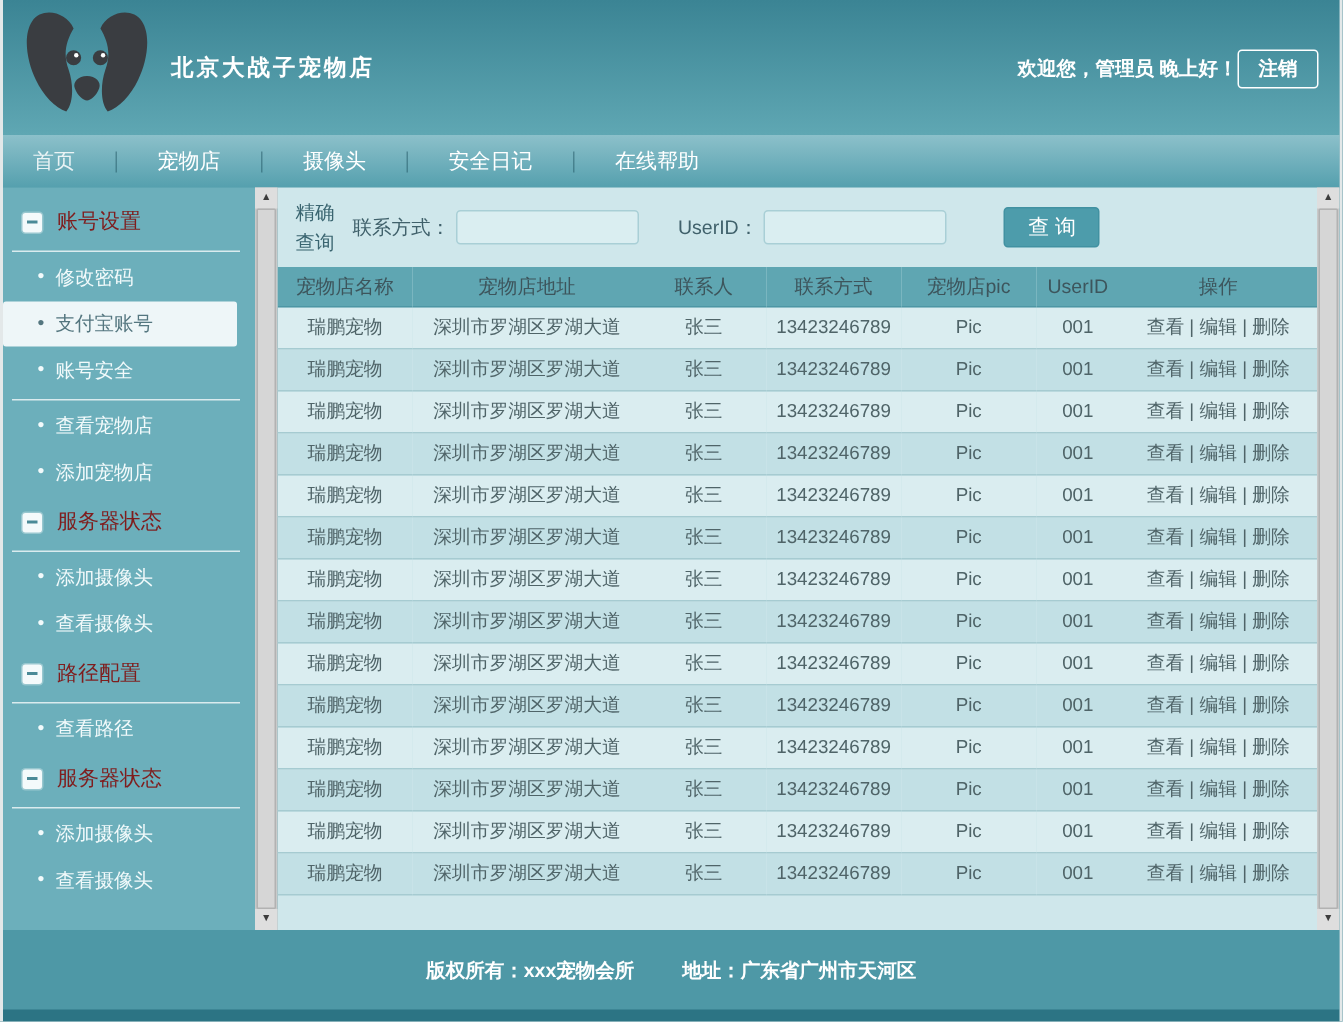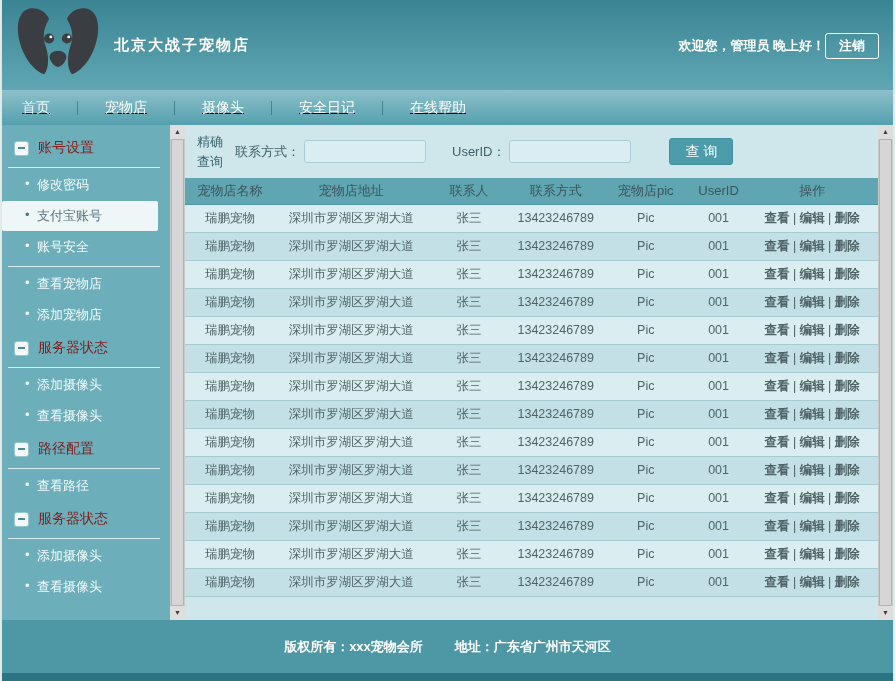--- a/index.html
+++ b/index.html
@@ -16,21 +16,21 @@
         background:linear-gradient(#3b8494,#5fa7b3); }
   .logo{ width:112px; height:90px; display:flex; align-items:center; justify-content:center; }
   .site-title{ color:#fff; font-size:15px; font-weight:600; letter-spacing:2px; }
   .hdr-right{ position:absolute; right:14px; top:33px; display:flex; align-items:center; 
               color:#fff; font-size:13px; font-weight:bold; }
   .logout{ background:transparent; border:1px solid #fff; color:#fff; border-radius:3px;
            padding:3px 13px; font-size:13px; font-weight:bold; cursor:pointer; }
 
   
   .nav{ height:35px; display:flex; align-items:center; padding-left:16px;
-        background:linear-gradient(#8cc0ca,#55a0ae);text-decoration:underline; }
+        background:linear-gradient(#8cc0ca,#55a0ae); }
   .nav-item{ color:#fff; font-size:14px; text-decoration:none; padding:0 27px; cursor:pointer; }
   .nav-item.first{ padding-left:4px; opacity:.85; }
   .nav-divider{ width:1px; height:14px; background:rgba(25,75,88,.45); }
 
   
   .bodyrow{ display:flex; height:495px; }
 
   aside{ width:168px; background:#6cafbb; overflow:hidden; padding-top:6px; flex-shrink:0; }
   .group-header{ display:flex; align-items:center; padding:8px 0 6px 13px; cursor:pointer; }
   .minus-box{ width:13px; height:13px; background:#f4fafb; border-radius:2px; position:relative;
@@ -63,21 +63,21 @@
               border:1px solid #4191a1; border-radius:3px; font-size:14px; cursor:pointer; white-space:nowrap; }
 
   table{ width:100%; border-collapse:collapse; table-layout:fixed; }
   thead th{ height:26px; background:#5fa6b2; color:#3d555c; font-size:13px; font-weight:normal;
             border-bottom:1px solid #4d96a4; }
   tbody tr{ border-top:1px solid rgba(255,255,255,.55); }
   tbody tr:nth-child(odd){ background:#daedf0; }
   tbody tr:nth-child(even){ background:#c2e0e5; }
   tbody td{ height:28px; font-size:12.5px; color:#4f6468; text-align:center;
             border-bottom:1px solid #a6cbd1; overflow:hidden; white-space:nowrap; }
-  td.actions a{ color:#4f6468; text-decoration:none; cursor:pointer;font-weight:bold; }
+  td.actions a{ color:#4f6468; text-decoration:none; cursor:pointer; }
   td.actions .sep{ color:#4f6468; }
 
   
   .ftr{ height:53px; background:#4e98a6; display:flex; align-items:center; justify-content:center;
         color:#fff; font-size:13px; font-weight:bold; }
   .ftr .addr{ margin-left:32px; }
   .bottom-strip{ height:8px; background:#2c7484; }
 </style>
 </head>
 <body>

